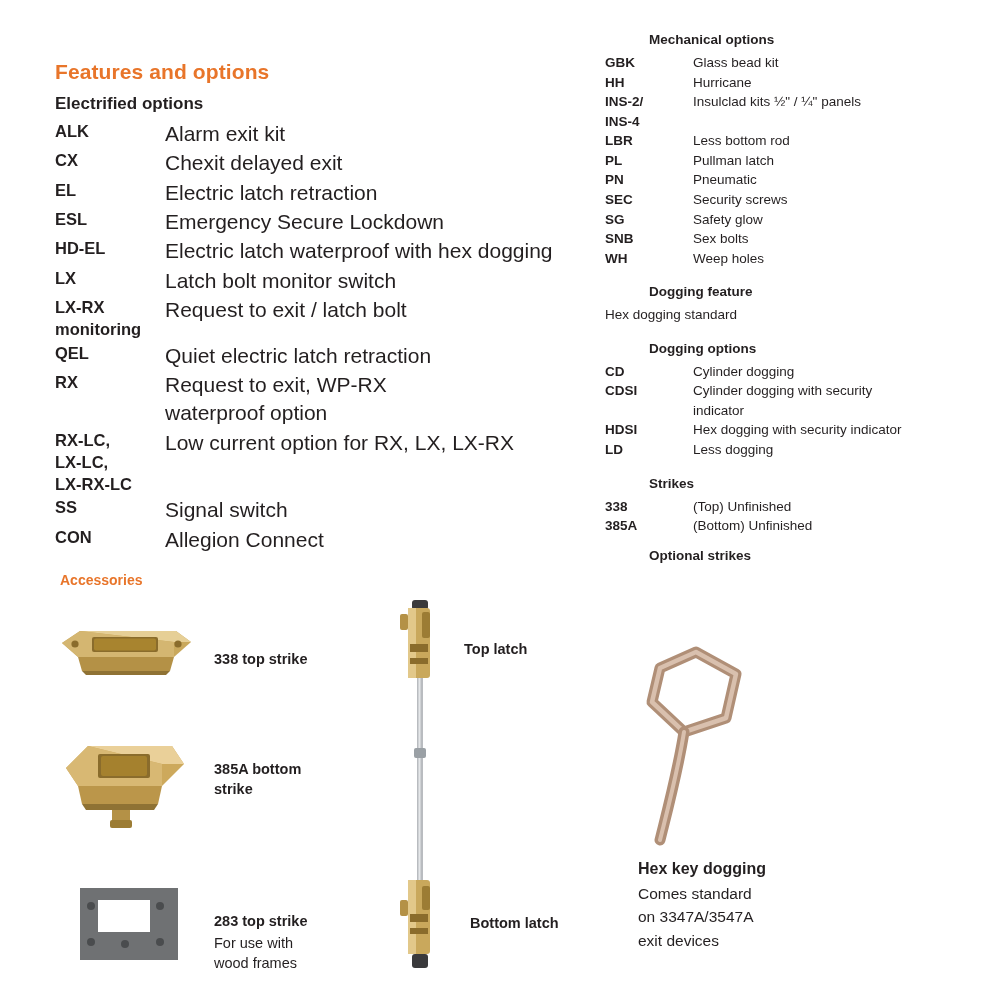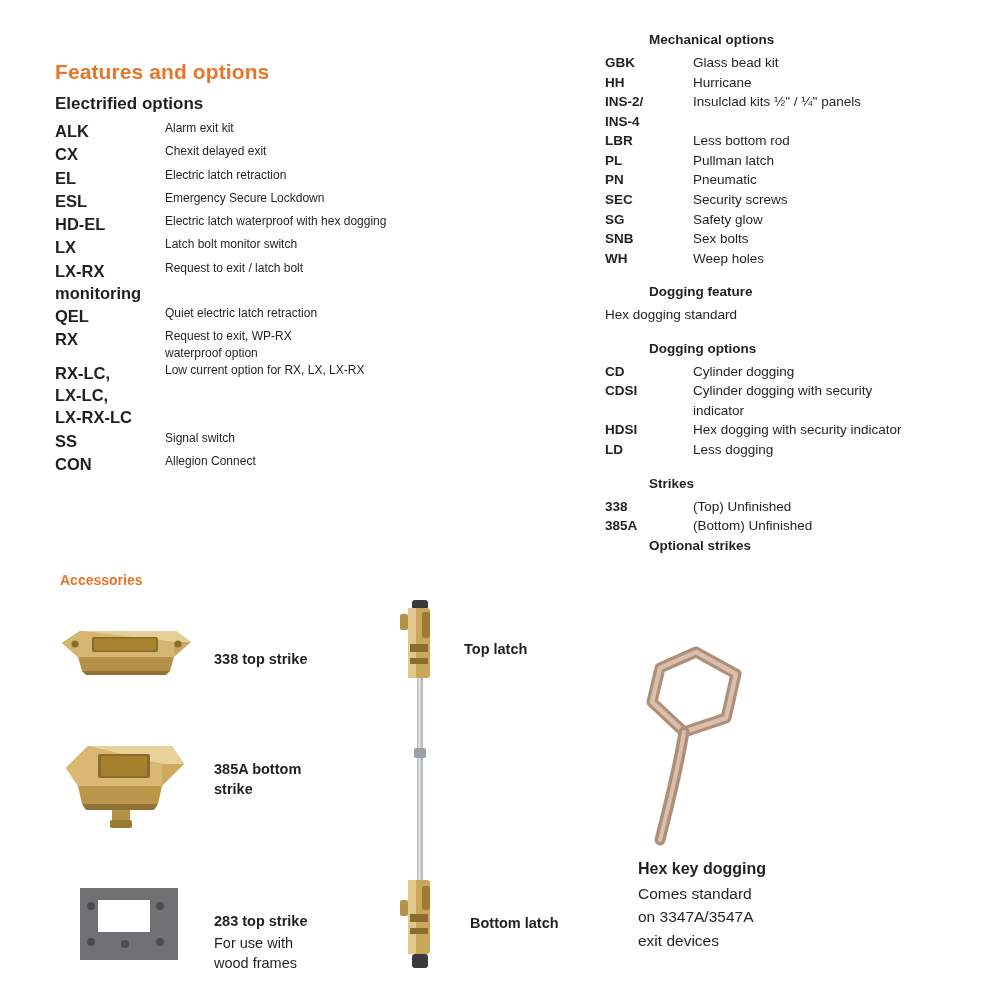--- a/index.html
+++ b/index.html
@@ -54,21 +54,21 @@
     line-height: 1.35;
   }
   .opt-code {
     font-weight: bold;
     font-size: 16.5px;
     width: 110px;
     flex: 0 0 110px;
     white-space: pre-line;
   }
   .opt-desc {
-    font-size: 12px;
+    font-size: 21px;
     flex: 1 1 auto;
     white-space: pre-line;
   }
 
   
   .right-col {
     position: absolute;
     left: 605px;
     top: 32px;
     width: 370px;
@@ -305,21 +305,21 @@
     <div>
       <div class="r-row">
         <span class="r-code">338</span>
         <span class="r-desc">(Top) Unfinished</span>
       </div>
       <div class="r-row">
         <span class="r-code">385A</span>
         <span class="r-desc">(Bottom) Unfinished</span>
       </div>
     </div>
-    <div class="r-head" style="margin-top:2px;">Optional strikes</div>
+    <div class="r-head" style="margin-top:12px;">Optional strikes</div>
   </div>
 
   <div class="acc-title">Accessories</div>
 
   <svg class="art strike338" viewBox="0 0 135 70">
     <polygon points="4,28 22,16 118,16 133,27 116,42 20,42" fill="#c9a85c"></polygon>
     <polygon points="22,16 118,16 133,27 116,27" fill="#e6cf96"></polygon>
     <polygon points="4,28 22,16 116,27 116,42 20,42" fill="#d4b671"></polygon>
     <rect x="34" y="22" width="66" height="15" rx="2" fill="#8a6c2c"></rect>
     <rect x="36" y="23.5" width="62" height="12" rx="2" fill="#a8842f"></rect>

